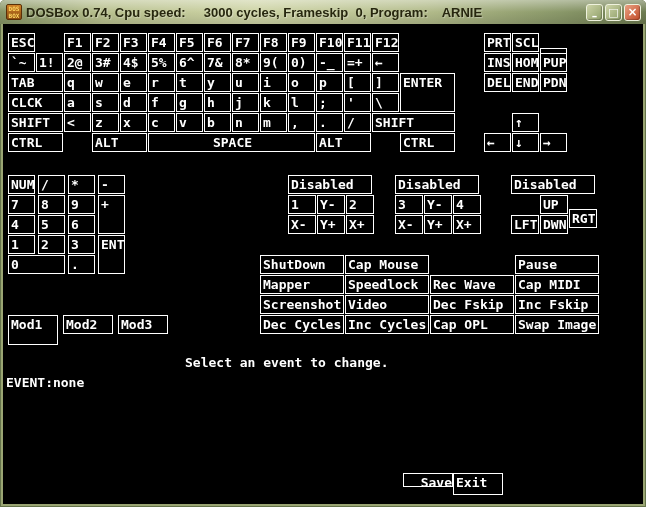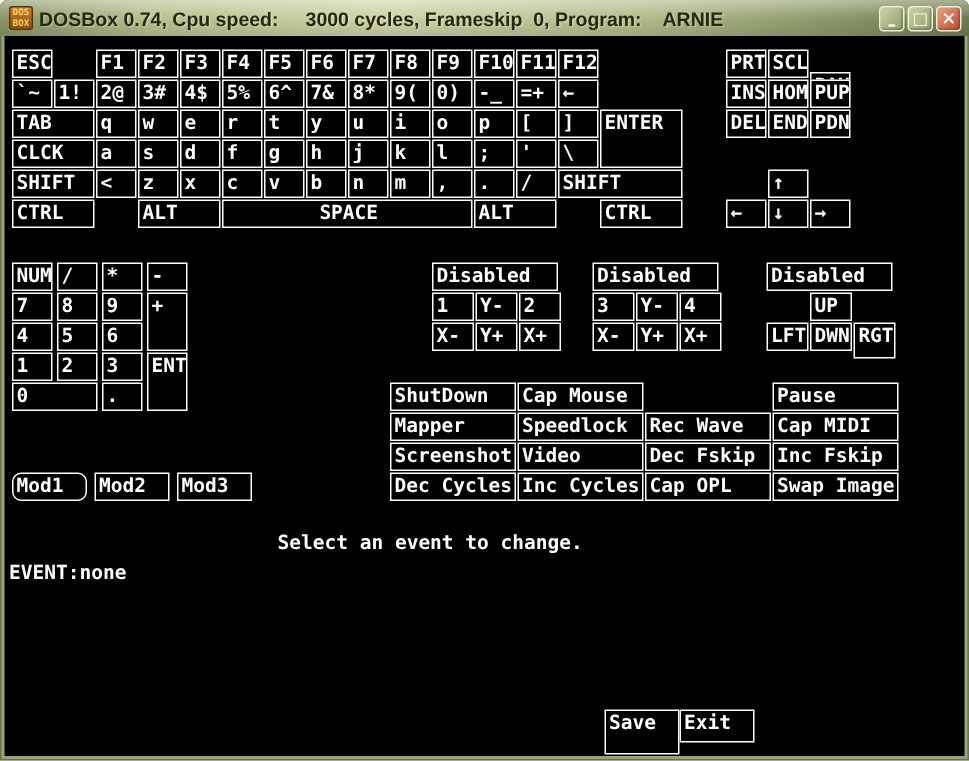--- a/index.html
+++ b/index.html
@@ -195,35 +195,35 @@
       <div class="key" style="left: 392px; top: 171px; width: 28px; height: 19px;">3</div>
       <div class="key" style="left: 421px; top: 171px; width: 28px; height: 19px;">Y-</div>
       <div class="key" style="left: 450px; top: 171px; width: 28px; height: 19px;">4</div>
       <div class="key" style="left: 392px; top: 191px; width: 28px; height: 19px;">X-</div>
       <div class="key" style="left: 421px; top: 191px; width: 28px; height: 19px;">Y+</div>
       <div class="key" style="left: 450px; top: 191px; width: 28px; height: 19px;">X+</div>
       <div class="key" style="left: 508px; top: 151px; width: 84px; height: 19px;">Disabled</div>
       <div class="key" style="left: 537px; top: 171px; width: 28px; height: 19px;">UP</div>
       <div class="key" style="left: 508px; top: 191px; width: 28px; height: 19px;">LFT</div>
       <div class="key" style="left: 537px; top: 191px; width: 28px; height: 19px;">DWN</div>
-      <div class="key" style="left: 566px; top: 191px; width: 28px; height: 24px; text-align: center;">RGT</div>
+      <div class="key" style="left: 566px; top: 185px; width: 28px; height: 19px;">RGT</div>
       <div class="key" style="left: 257px; top: 231px; width: 84px; height: 19px;">ShutDown</div>
       <div class="key" style="left: 342px; top: 231px; width: 84px; height: 19px;">Cap Mouse</div>
       <div class="key" style="left: 512px; top: 231px; width: 84px; height: 19px;">Pause</div>
       <div class="key" style="left: 257px; top: 251px; width: 84px; height: 19px;">Mapper</div>
       <div class="key" style="left: 342px; top: 251px; width: 84px; height: 19px;">Speedlock</div>
       <div class="key" style="left: 427px; top: 251px; width: 84px; height: 19px;">Rec Wave</div>
       <div class="key" style="left: 512px; top: 251px; width: 84px; height: 19px;">Cap MIDI</div>
       <div class="key" style="left: 257px; top: 271px; width: 84px; height: 19px;">Screenshot</div>
       <div class="key" style="left: 342px; top: 271px; width: 84px; height: 19px;">Video</div>
       <div class="key" style="left: 427px; top: 271px; width: 84px; height: 19px;">Dec Fskip</div>
       <div class="key" style="left: 512px; top: 271px; width: 84px; height: 19px;">Inc Fskip</div>
       <div class="key" style="left: 342px; top: 291px; width: 84px; height: 19px;">Inc Cycles</div>
       <div class="key" style="left: 257px; top: 291px; width: 84px; height: 19px;">Dec Cycles</div>
       <div class="key" style="left: 427px; top: 291px; width: 84px; height: 19px;">Cap OPL</div>
       <div class="key" style="left: 512px; top: 291px; width: 84px; height: 19px;">Swap Image</div>
-      <div class="key" style="left: 5px; top: 291px; width: 50px; height: 19px; border-radius: 6px;">Mod1</div>
+      <div class="key" style="left: 5px; top: 291px; width: 50px; height: 30px;">Mod1</div>
       <div class="key" style="left: 60px; top: 291px; width: 50px; height: 19px;">Mod2</div>
       <div class="key" style="left: 115px; top: 291px; width: 50px; height: 19px;">Mod3</div>
-      <div class="key" style="left: 400px; top: 449px; width: 50px; height: 30px;">Save</div>
+      <div class="key" style="left: 400px; top: 449px; width: 50px; height: 14px; text-align: right;">Save</div>
       <div class="key" style="left: 450px; top: 449px; width: 50px; height: 22px;">Exit</div>
     </div>
 </div>
 
 </body></html>

